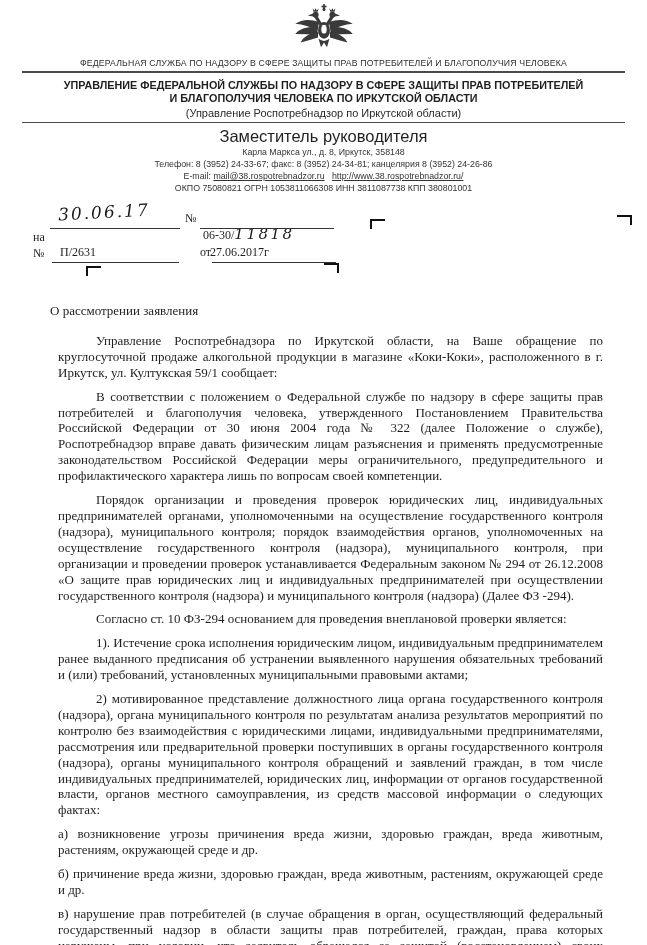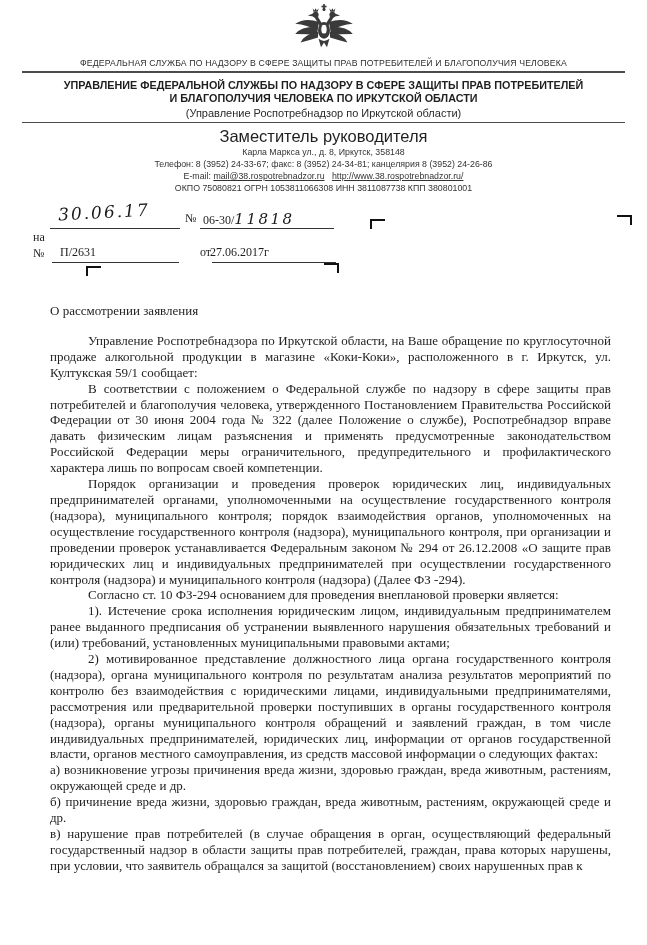--- a/index.html
+++ b/index.html
@@ -49,21 +49,21 @@
     font-family: "DejaVu Serif", serif;
     font-style: italic; letter-spacing: 2px; color: #1a1a1a;
   }
   .hand-date { position: absolute; left: 58px; top: 2px; font-size: 17px; transform: rotate(-3deg); }
   .ref-underline { position: absolute; border-bottom: 1.2px solid #333; height: 0; }
   .u1 { left: 50px; top: 28px; width: 130px; }
   .u2 { left: 200px; top: 28px; width: 134px; }
   .u3 { left: 52px; top: 62px; width: 127px; }
   .u4 { left: 212px; top: 62px; width: 124px; }
   .no-sign { position: absolute; left: 185px; top: 11px; }
-  .out-num { position: absolute; left: 203px; top: 10px; }
+  .out-num { position: absolute; left: 203px; top: 25px; }
   .out-num .hand-num { font-size: 15px; letter-spacing: 2.5px; }
   .na-label { position: absolute; left: 33px; top: 30px; }
   .no-label2 { position: absolute; left: 33px; top: 46px; }
   .in-num { position: absolute; left: 60px; top: 45px; }
   .ot-label { position: absolute; left: 200px; top: 45px; }
   .in-date { position: absolute; left: 210px; top: 45px; }
 
   
   .corner { position: absolute; width: 13px; height: 8px; }
   .corner.tl { border-top: 2.5px solid #111; border-left: 2.5px solid #111; }
@@ -72,21 +72,21 @@
   .c2 { left: 617px; top: 215px; }
   .c3 { left: 86px;  top: 266px; }
   .c4 { left: 324px; top: 263px; }
 
   
   .letter-body {
     position: absolute; left: 50px; right: 36px; top: 303px;
     font-size: 13px; line-height: 15.9px; color: #1e1e1e;
   }
   .subject { margin: 0 0 14px 0; }
-  .para { margin: 0; text-align: justify; }
+  .para { margin: 8px; text-align: justify; }
   .para.indent { text-indent: 38px; }
 </style>
 </head>
 <body>
 
 <div class="page">
 
   <div class="letterhead">
     <div class="emblem-wrap">
       <span>

